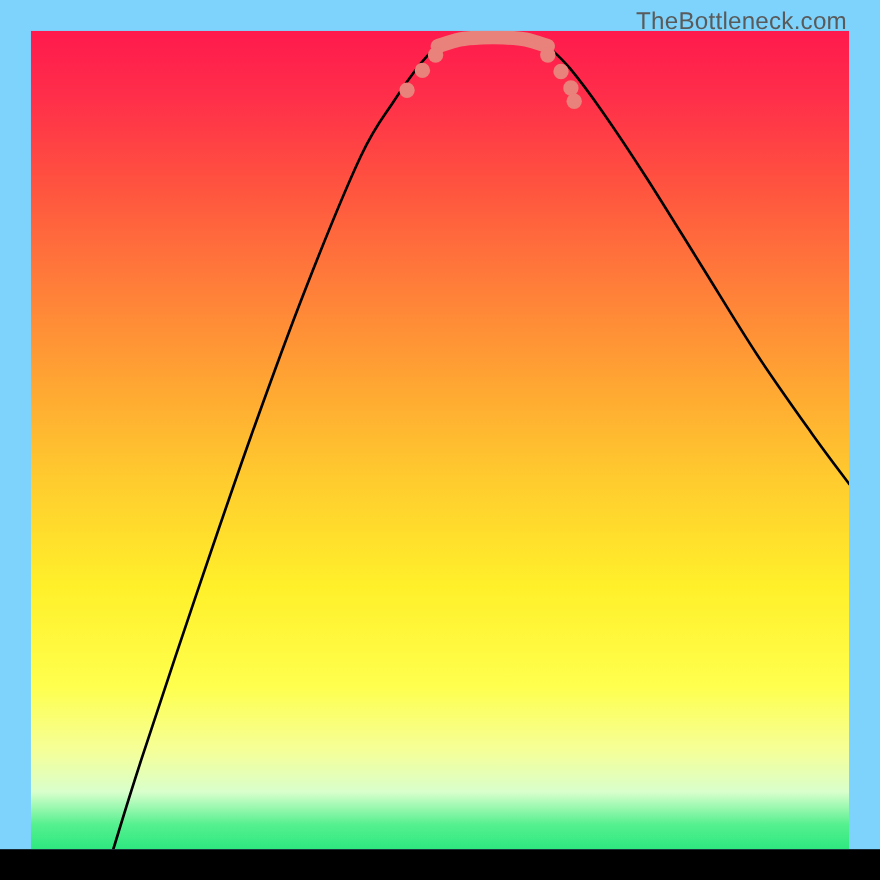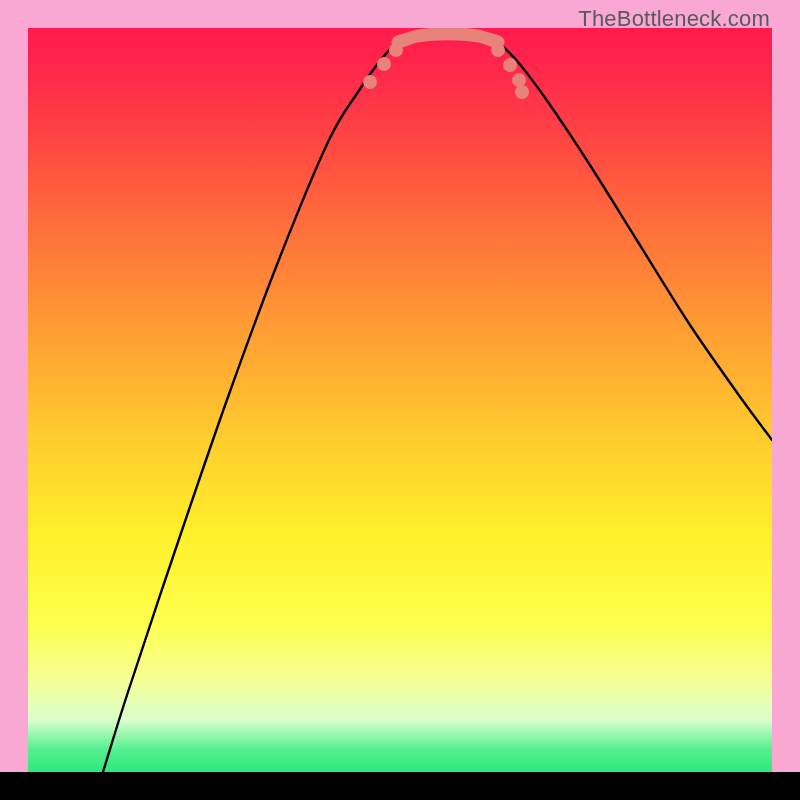--- a/index.html
+++ b/index.html
@@ -7,21 +7,21 @@
     padding: 0;
     background: #000;
     width: 800px;
     height: 800px;
     overflow: hidden;
   }
   .chart-container {
     position: relative;
     width: 800px;
     height: 772px;
-    background: #f9a8d4;
+    background: #7dd3fc;
   }
   .plot-area {
     position: absolute;
     left: 28px;
     top: 28px;
     width: 744px;
     height: 744px;
     overflow: hidden;
   }
   .gradient-bg {

